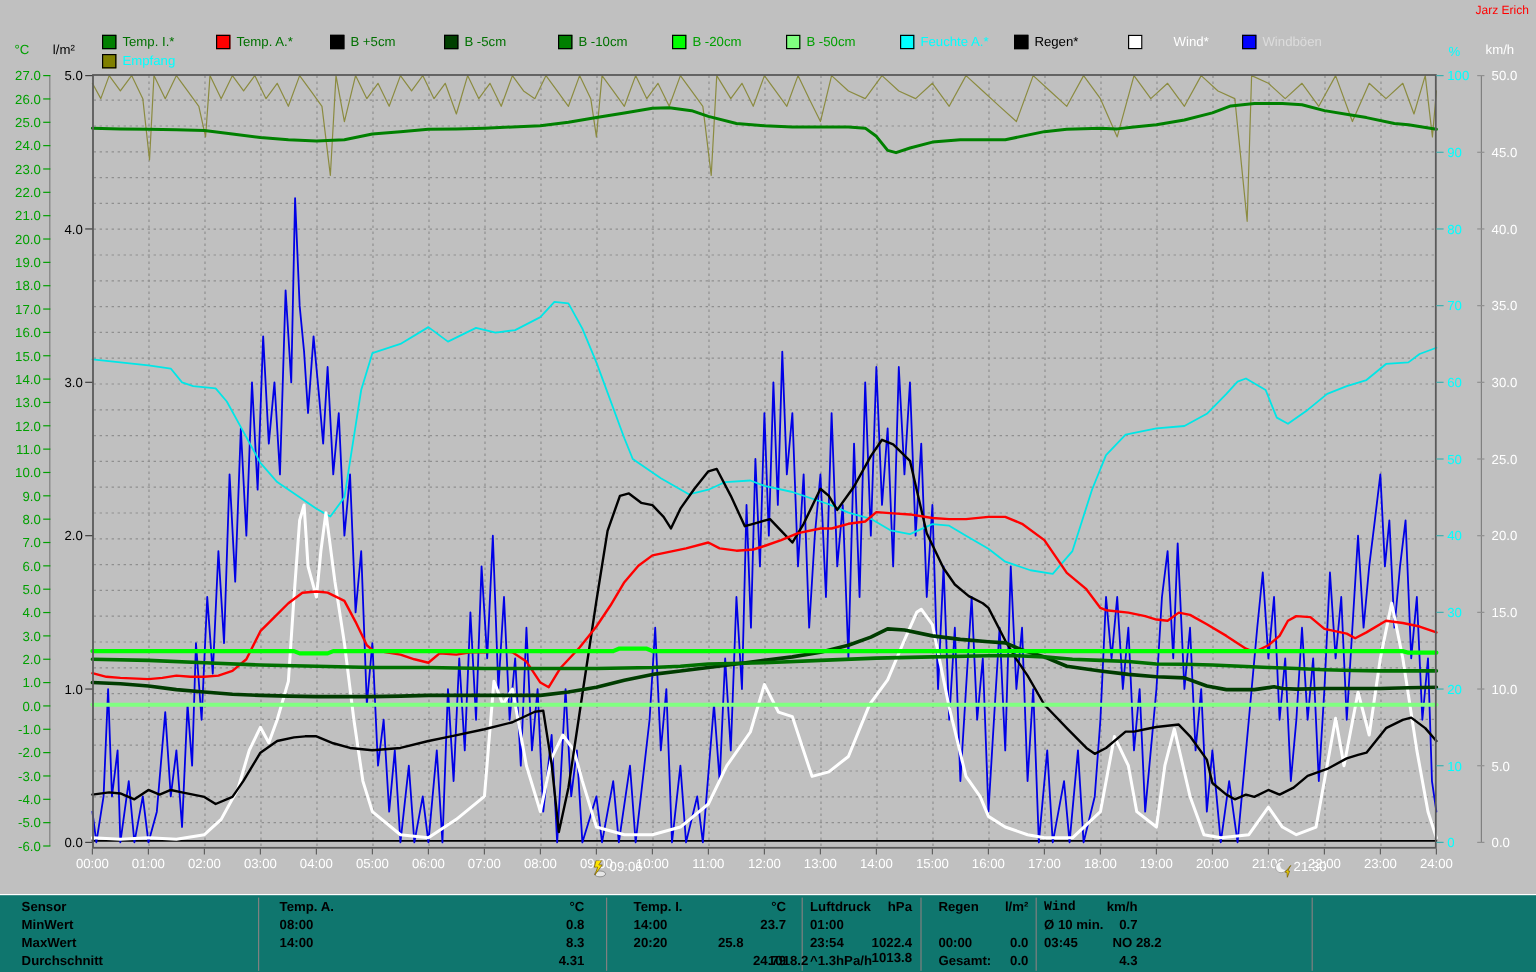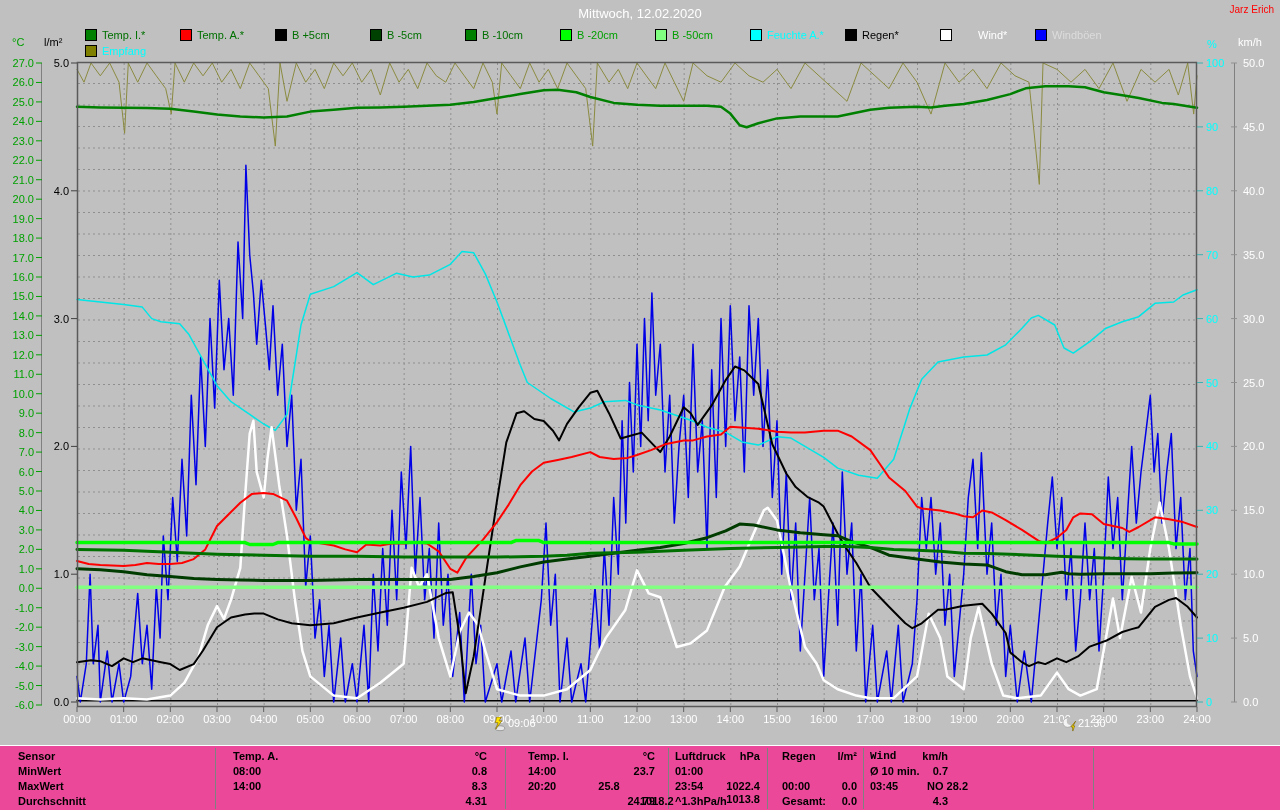--- a/index.html
+++ b/index.html
@@ -7,30 +7,29 @@
           font-family:"Liberation Sans","DejaVu Sans",sans-serif;}
   .abs{position:absolute;}
   .title{top:6px;left:0;width:1280px;text-align:center;color:#FFFFFF;font-size:13px;}
   .watermark{top:4px;right:6px;color:#FF0000;font-size:10px;}
   .unit-lab{font-size:11px;white-space:nowrap;}
   .legend-item{position:absolute;display:flex;align-items:center;font-size:11px;white-space:nowrap;}
   .legend-item .sw{display:inline-block;width:10px;height:10px;border:1px solid #000;margin-right:5px;}
   svg{position:absolute;top:0;left:0;}
   .ann{position:absolute;display:flex;align-items:flex-start;color:#FFFFFF;font-size:11px;}
   .ann svg{position:static;margin-right:1px;}
-  .wtable{position:absolute;left:0;top:745px;width:1280px;height:65px;background:#ec4899;border-top:1px solid #FFFFFF;}
+  .wtable{position:absolute;left:0;top:745px;width:1280px;height:65px;background:#0f766e;border-top:1px solid #FFFFFF;}
   .wtable .cell{position:absolute;font-size:11px;font-weight:bold;color:#000;white-space:nowrap;height:14px;line-height:14px;}
   .wtable .sep{position:absolute;top:2px;bottom:2px;width:1px;background:#808080;}
 </style>
 </head>
 <body>
 
 <div class="screen">
 
-  <div class="abs title">Mittwoch, 12.02.2020</div>
   <div class="abs watermark">Jarz Erich</div>
 
   <div id="legend">
       <div class="legend-item" style="left: 85px; top: 29px;">
         <span class="sw" style="background: rgb(0, 128, 0);"></span>
         <span style="color: rgb(0, 112, 0);">Temp. I.*</span>
       </div>
       <div class="legend-item" style="left: 180px; top: 29px; align-items: center;">
         <span class="sw" style="background: rgb(255, 0, 0);"></span>
         <span style="color: rgb(0, 112, 0);">Temp. A.*</span>

